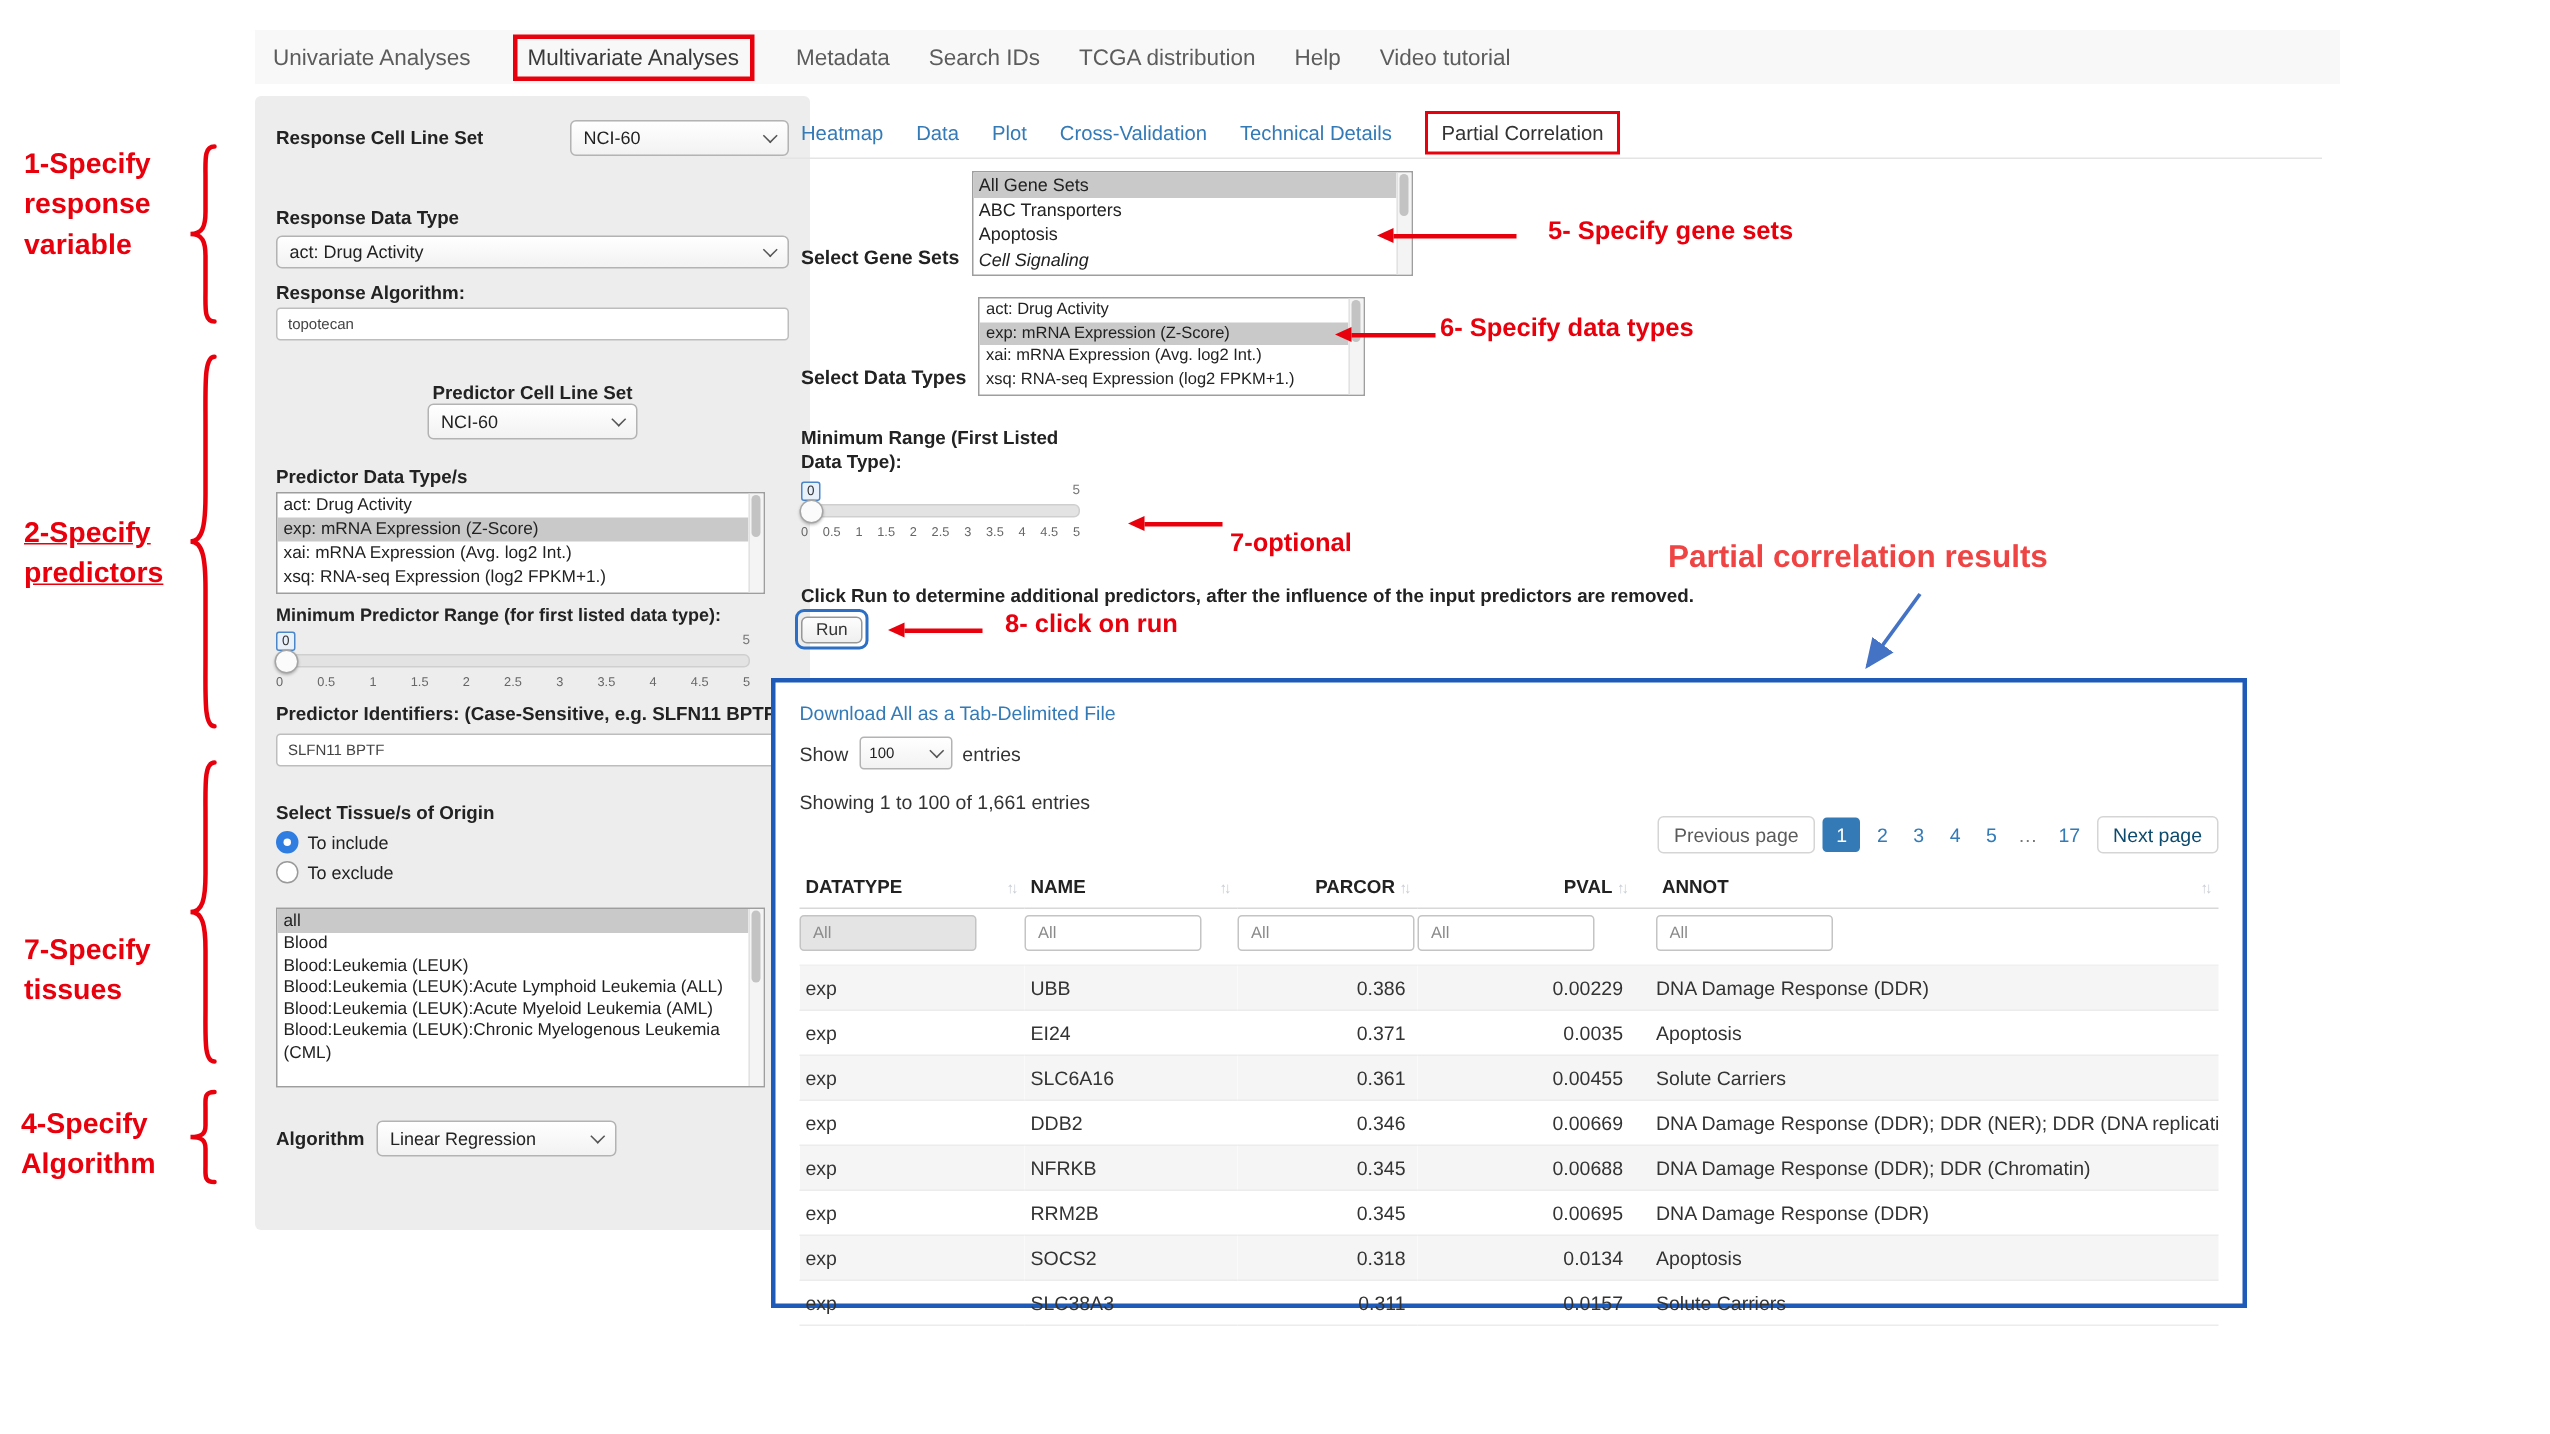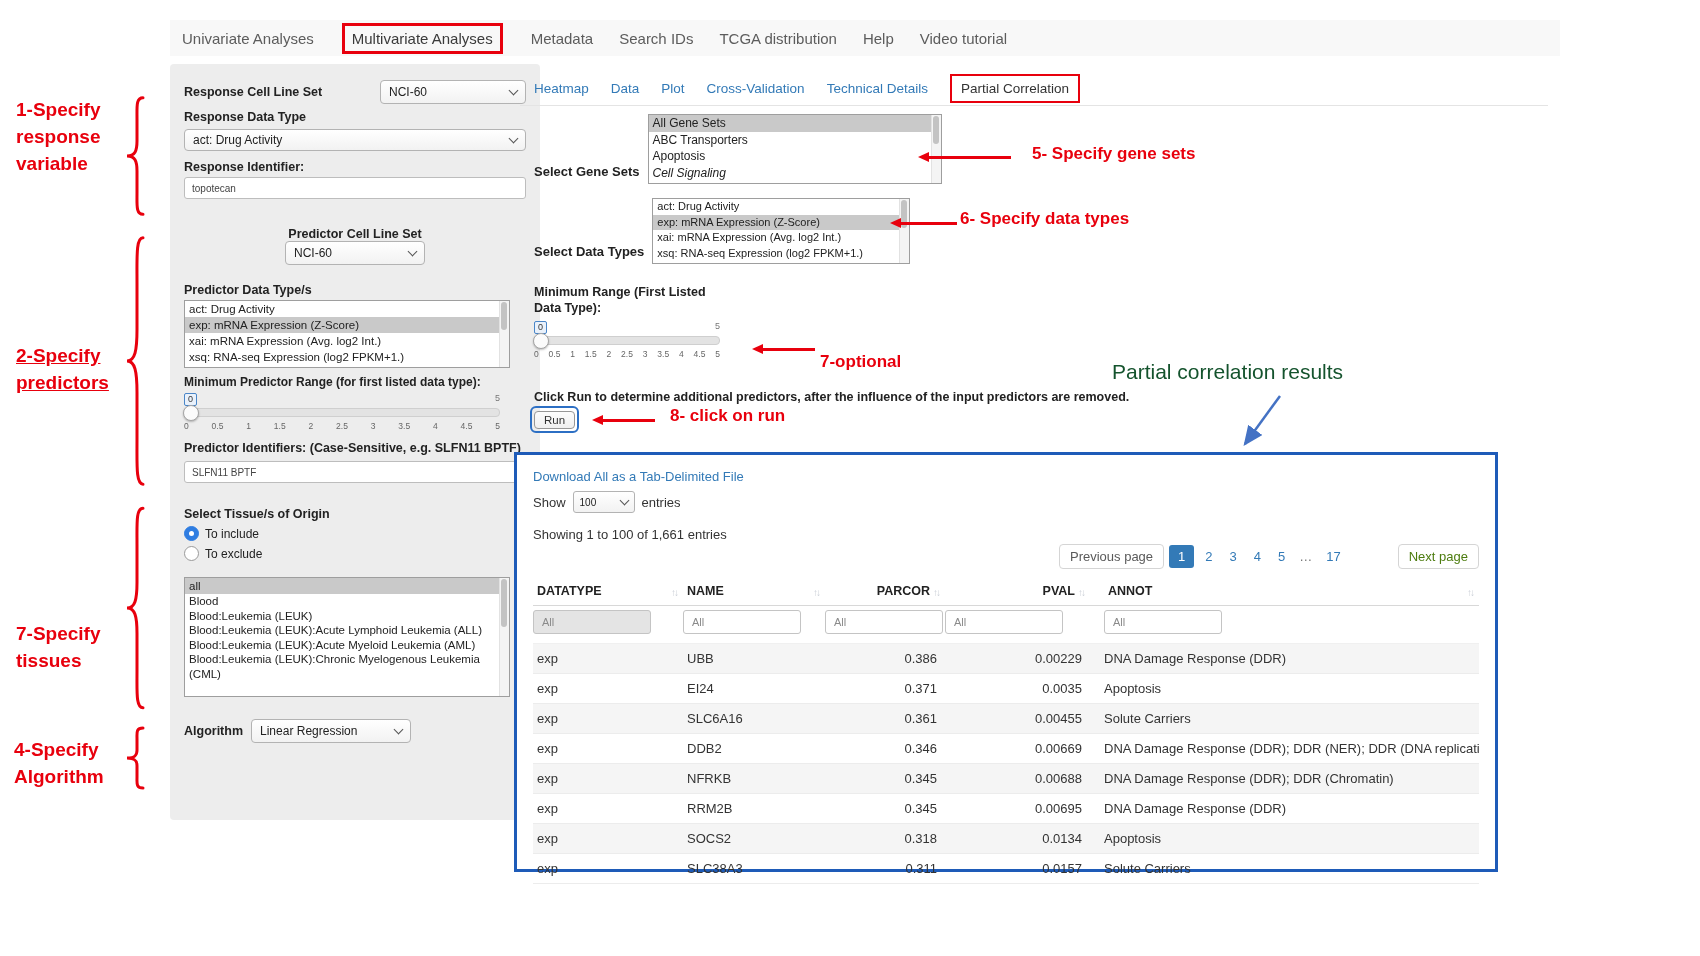--- a/index.html
+++ b/index.html
@@ -68,33 +68,33 @@
   .minrange { position:absolute; left:534px; top:284px; width:190px; }
   .minrange .blabel { line-height:16px; }
   .minrange .slider { width:186px; margin-top:5px; }
 
   .run-instr { position:absolute; left:534px; top:390px; width:660px; font-weight:bold; font-size:12.5px; color:#222; }
   .run-area { position:absolute; left:530px; top:406px; }
   .run-outline { display:inline-block; border:2px solid #2c6fc4; border-radius:6px; padding:2px; }
   .run-btn { border:1px solid #979797; border-radius:4px; background:linear-gradient(#fdfdfd,#efefef);
              padding:2px 9px; font-size:11.5px; color:#333; font-family:inherit; cursor:pointer; }
 
-  .pc-title { position:absolute; left:1112px; top:360px; color:#14532d; font-weight:normal; font-size:21px; }
+  .pc-title { position:absolute; left:1112px; top:360px; color:#ef4444; font-weight:bold; font-size:21px; }
   .blue-arrow { position:absolute; left:1225px; top:392px; }
 
   
   .results-panel { position:absolute; left:514px; top:452px; width:984px; height:420px;
                    border:3px solid #1e5bb8; background:#fff; padding:12px 16px; box-sizing:border-box; }
   .dl-link { color:#337ab7; font-size:13px; text-decoration:none; cursor:pointer; display:inline-block; }
   .show-row { display:flex; align-items:center; gap:7px; margin-top:6px; font-size:13px; color:#333; }
   .sel.xs { height:20px; font-size:10px; padding:0 6px; border-radius:3px; }
   .showing { margin-top:14px; font-size:13px; color:#333; }
   .pag-row { display:flex; justify-content:flex-end; align-items:center; gap:5px; margin-top:2px; font-size:13px; }
   .pg-btn { border:1px solid #d5d5d5; border-radius:4px; padding:4px 10px; color:#5a5a5a; cursor:pointer; white-space:nowrap; }
-  .pg-btn.next { color:#4d7c0f;margin-left:46px; }
+  .pg-btn.next { color:#0c4a6e; }
   .pg-num { color:#337ab7; padding:3px 6px; cursor:pointer; }
   .pg-num.active { background:#337ab7; color:#fff; border-radius:3px; padding:4px 9px; }
   .pg-ellipsis { color:#777; padding:0 3px; }
 
   .rtable { width:100%; border-collapse:collapse; margin-top:8px; font-size:13px; table-layout:fixed; }
   .rtable th { text-align:left; font-size:12.5px; color:#222; padding:7px 4px; border-bottom:1px solid #d8d8d8; }
   .hwrap { display:flex; justify-content:space-between; align-items:flex-end; }
   .hwrap.end { justify-content:flex-end; gap:3px; }
   .hwrap.padl { padding-left:14px; }
   .sort { color:#c9ced6; font-size:10px; letter-spacing:-2px; padding-right:2px; cursor:pointer; }
@@ -149,27 +149,27 @@
   <div class="form-panel">
 
     <div class="inline-row">
       <span class="blabel">Response Cell Line Set</span>
       <span class="sel" style="width:128px;">
         <span>NCI-60</span>
         <span class="chev"></span>
       </span>
     </div>
 
-    <span class="blabel" style="margin-top:6px;">Response Data Type</span>
+    <span class="blabel" style="margin-top:34px;">Response Data Type</span>
     <span class="sel" style="width:100%; margin-top:5px; box-sizing:border-box;">
       <span>act: Drug Activity</span>
       <span class="chev"></span>
     </span>
 
-    <span class="blabel" style="margin-top:9px;">Response Identifier:</span>
+    <span class="blabel" style="margin-top:9px;">Response Algorithm:</span>
     <input class="tinput" style="margin-top: 3px;" value="topotecan">
 
     <div class="inline-row" style="margin-top:28px;flex-direction:column;">
       <span class="blabel">Predictor Cell Line Set</span>
       <span class="sel" style="width:122px;">
         <span>NCI-60</span>
         <span class="chev"></span>
       </span>
     </div>
 

